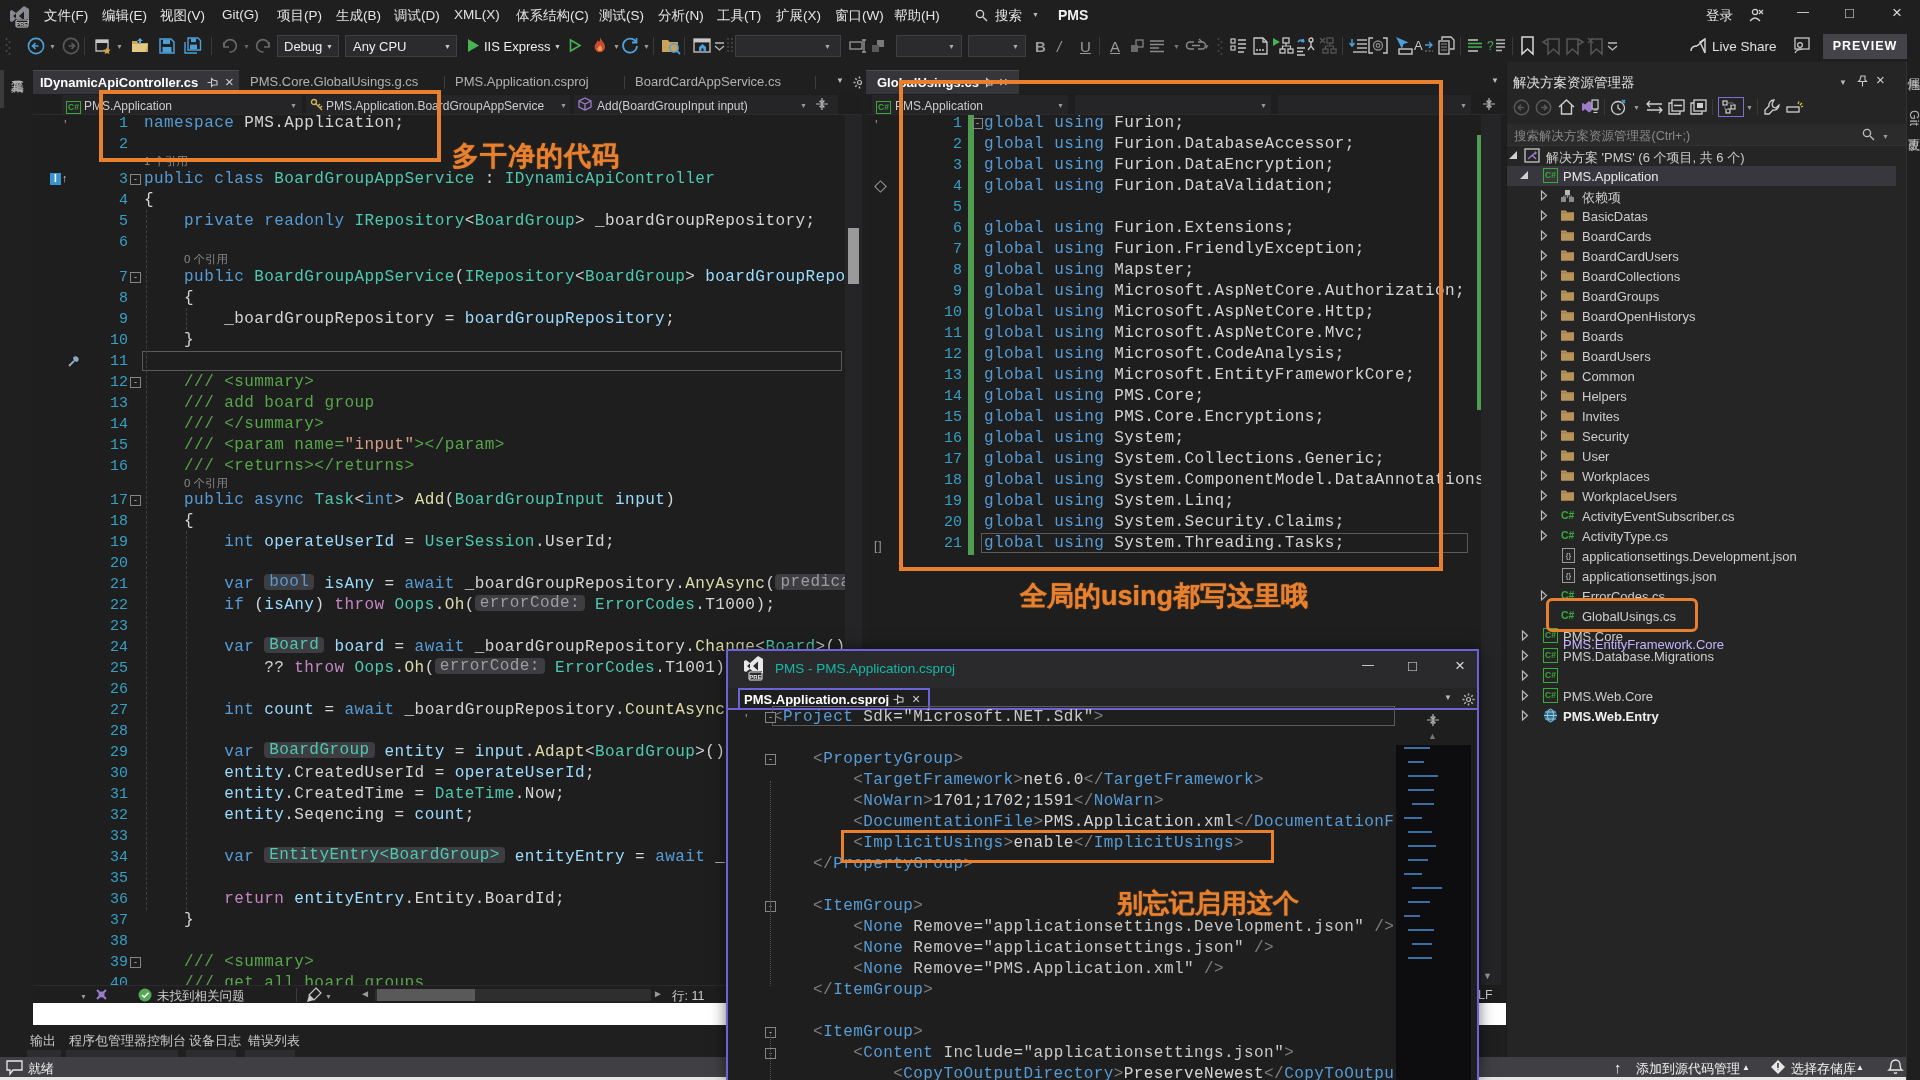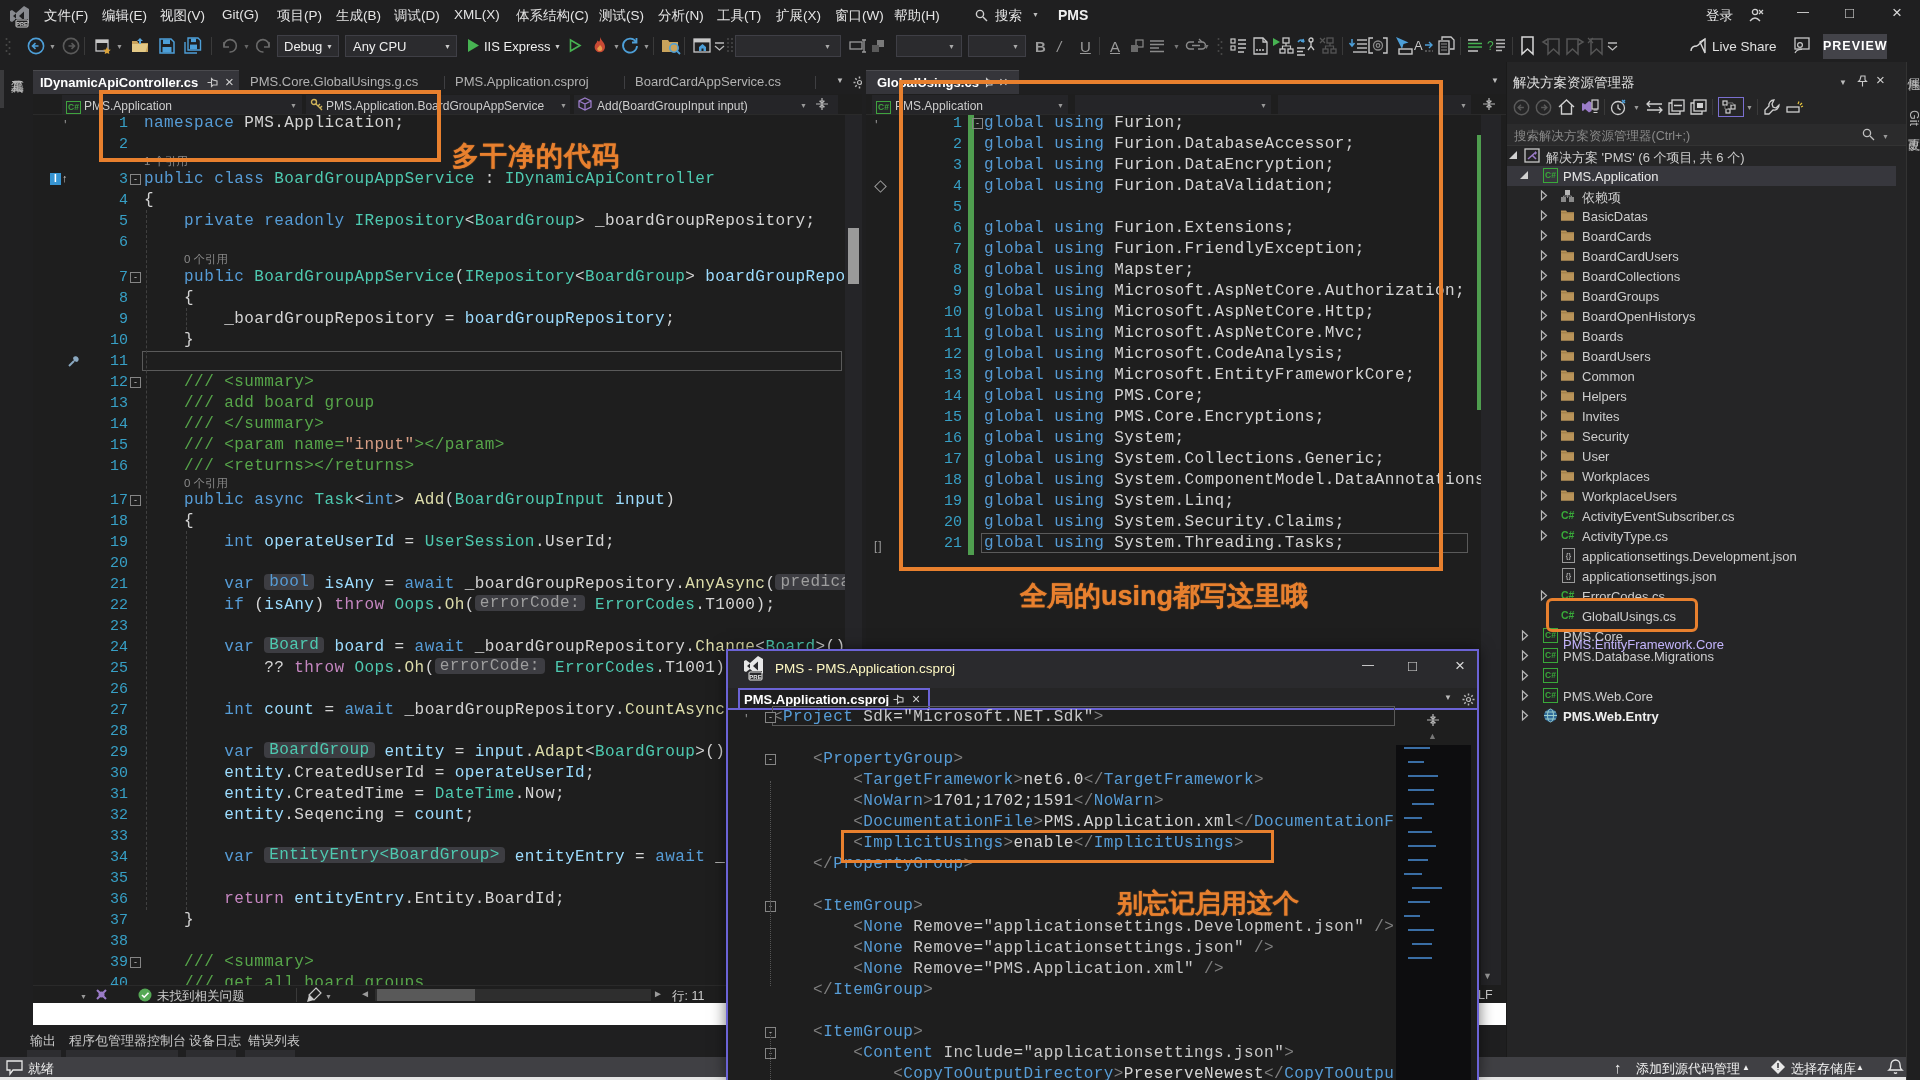--- a/index.html
+++ b/index.html
@@ -281,21 +281,21 @@
 <svg style="left:1690px;top:38px" width="18" height="16" viewBox="0 0 18 16">
     <path d="M1 13 q0 -5 6 -5 M10 4 l5 -3 v14 z" fill="none" stroke="#d8d8d8" stroke-width="1.4"></path>
     <path d="M7 8 l8 -7" stroke="#d8d8d8" stroke-width="1.4"></path>
   </svg>
 <div class="ab" style="left:1712px;top:39px;color:#E0E0E0;font-size:13.5px">Live Share</div>
 <svg style="left:1792px;top:37px" width="18" height="17" viewBox="0 0 18 17">
     <rect x="3" y="1" width="14" height="11" fill="none" stroke="#c8c8c8" stroke-width="1.3"></rect>
     <circle cx="8" cy="8" r="2.4" fill="none" stroke="#c8c8c8" stroke-width="1.2"></circle>
     <path d="M3 16 q2 -4 7 -3.5" fill="none" stroke="#c8c8c8" stroke-width="1.2"></path>
   </svg>
-<div class="ab" style="left:1823px;top:34px;width:64px;height:25px;background:#434349">
+<div class="ab" style="left:1823px;top:34px;width:84px;height:25px;background:#434349">
     <div style="color:#fff;font-size:12.5px;font-weight:bold;letter-spacing:1px;text-align:center;margin-top:5px">PREVIEW</div>
   </div>
 <div class="ab" style="left:0px;top:62px;width:33px;height:1018px;background:#1f1f20"></div>
 <div class="ab" style="left:0px;top:70px;width:4px;height:38px;background:#3a3a3c"></div>
 <div class="ab" style="left:8px;top:70px;color:#b8b8b8;font-size:13px;writing-mode:vertical-lr">工具箱</div>
 <div class="ab" style="left:33px;top:62px;width:829px;height:943px;background:#1E1E1E"></div>
 <div class="ab" style="left:33px;top:62px;width:829px;height:32px;background:#1f1f20"></div>
 <div class="ab" style="left:33px;top:70px;width:206px;height:24px;background:#35353a;border-top:1px solid #4a4a4e"></div>
 <div class="ab" style="left:40px;top:75px;color:#FFFFFF;font-size:13px;font-weight:bold">IDynamicApiController.cs</div>
 <svg style="left:207px;top:77px" width="11" height="11" viewBox="0 0 11 11">
@@ -830,21 +830,21 @@
 <div class="ab" style="left:1905px;top:68px;color:#b8b8b8;font-size:12.5px;writing-mode:vertical-lr">属性</div>
 <div class="ab" style="left:1905px;top:110px;color:#b8b8b8;font-size:12.5px;writing-mode:vertical-lr">Git 更改</div>
 <div class="ab" style="left:726px;top:649px;width:753px;height:431px;background:#1E1E1E;border:2px solid #6B63D6;border-bottom:none;z-index:40;box-shadow:0 0 14px rgba(0,0,0,.55)">
     <div class="ab" style="left:0;top:0;width:749px;height:37px;background:#2A2A2D"></div>
     <svg style="left:14px;top:4px" width="24" height="26" viewBox="0 0 24 26">
       <path d="M16 1 L8 8 L4 5 L2 6 L2 16 L4 17 L8 14 L16 21 L21 18 L21 4 Z M5 11 L8 8.5 L8 13.5 Z M11 11 L16 6.5 L16 15.5 Z" fill="#e8e8e8"></path>
       <rect x="6" y="16" width="14" height="9" fill="#2A2A2D"></rect>
       <rect x="7" y="17" width="13" height="8" rx="1" fill="none" stroke="#e8e8e8"></rect>
       <text x="13.5" y="23.5" font-size="6" fill="#e8e8e8" text-anchor="middle" font-family="Liberation Sans" font-weight="bold">PRE</text>
     </svg>
-    <div class="ab" style="left:47px;top:10px;color:#fef9c3;font-size:13.5px">PMS - PMS.Application.csproj</div>
+    <div class="ab" style="left:47px;top:10px;color:#14b8a6;font-size:13.5px">PMS - PMS.Application.csproj</div>
     <div class="ab" style="left:634px;top:7px;color:#d8d8d8;font-size:12px">—</div>
     <div class="ab" style="left:680px;top:6px;color:#d8d8d8;font-size:15px">□</div>
     <div class="ab" style="left:727px;top:5px;color:#d8d8d8;font-size:17px">×</div>
     <div class="ab" style="left:0;top:37px;width:749px;height:22px;background:#252526"></div>
     <div class="ab" style="left:10px;top:37px;width:192px;height:22px;background:#1E1E1E;border:2px solid #6B63D6;border-bottom:none"></div>
     <div class="ab" style="left:16px;top:41px;color:#fff;font-size:13px;font-weight:bold">PMS.Application.csproj</div>
     <svg style="left:165px;top:43px" width="11" height="11" viewBox="0 0 11 11">
       <path d="M4 1 h4 v4 l1.5 1.5 H1.5 L3 5 z M5.5 7 v3.5" fill="none" stroke="#c8c8c8" stroke-width="1.1" transform="rotate(90 5.5 5.5)"></path>
     </svg>
     <div class="ab" style="left:184px;top:40px;color:#d0d0d0;font-size:14px">×</div>

